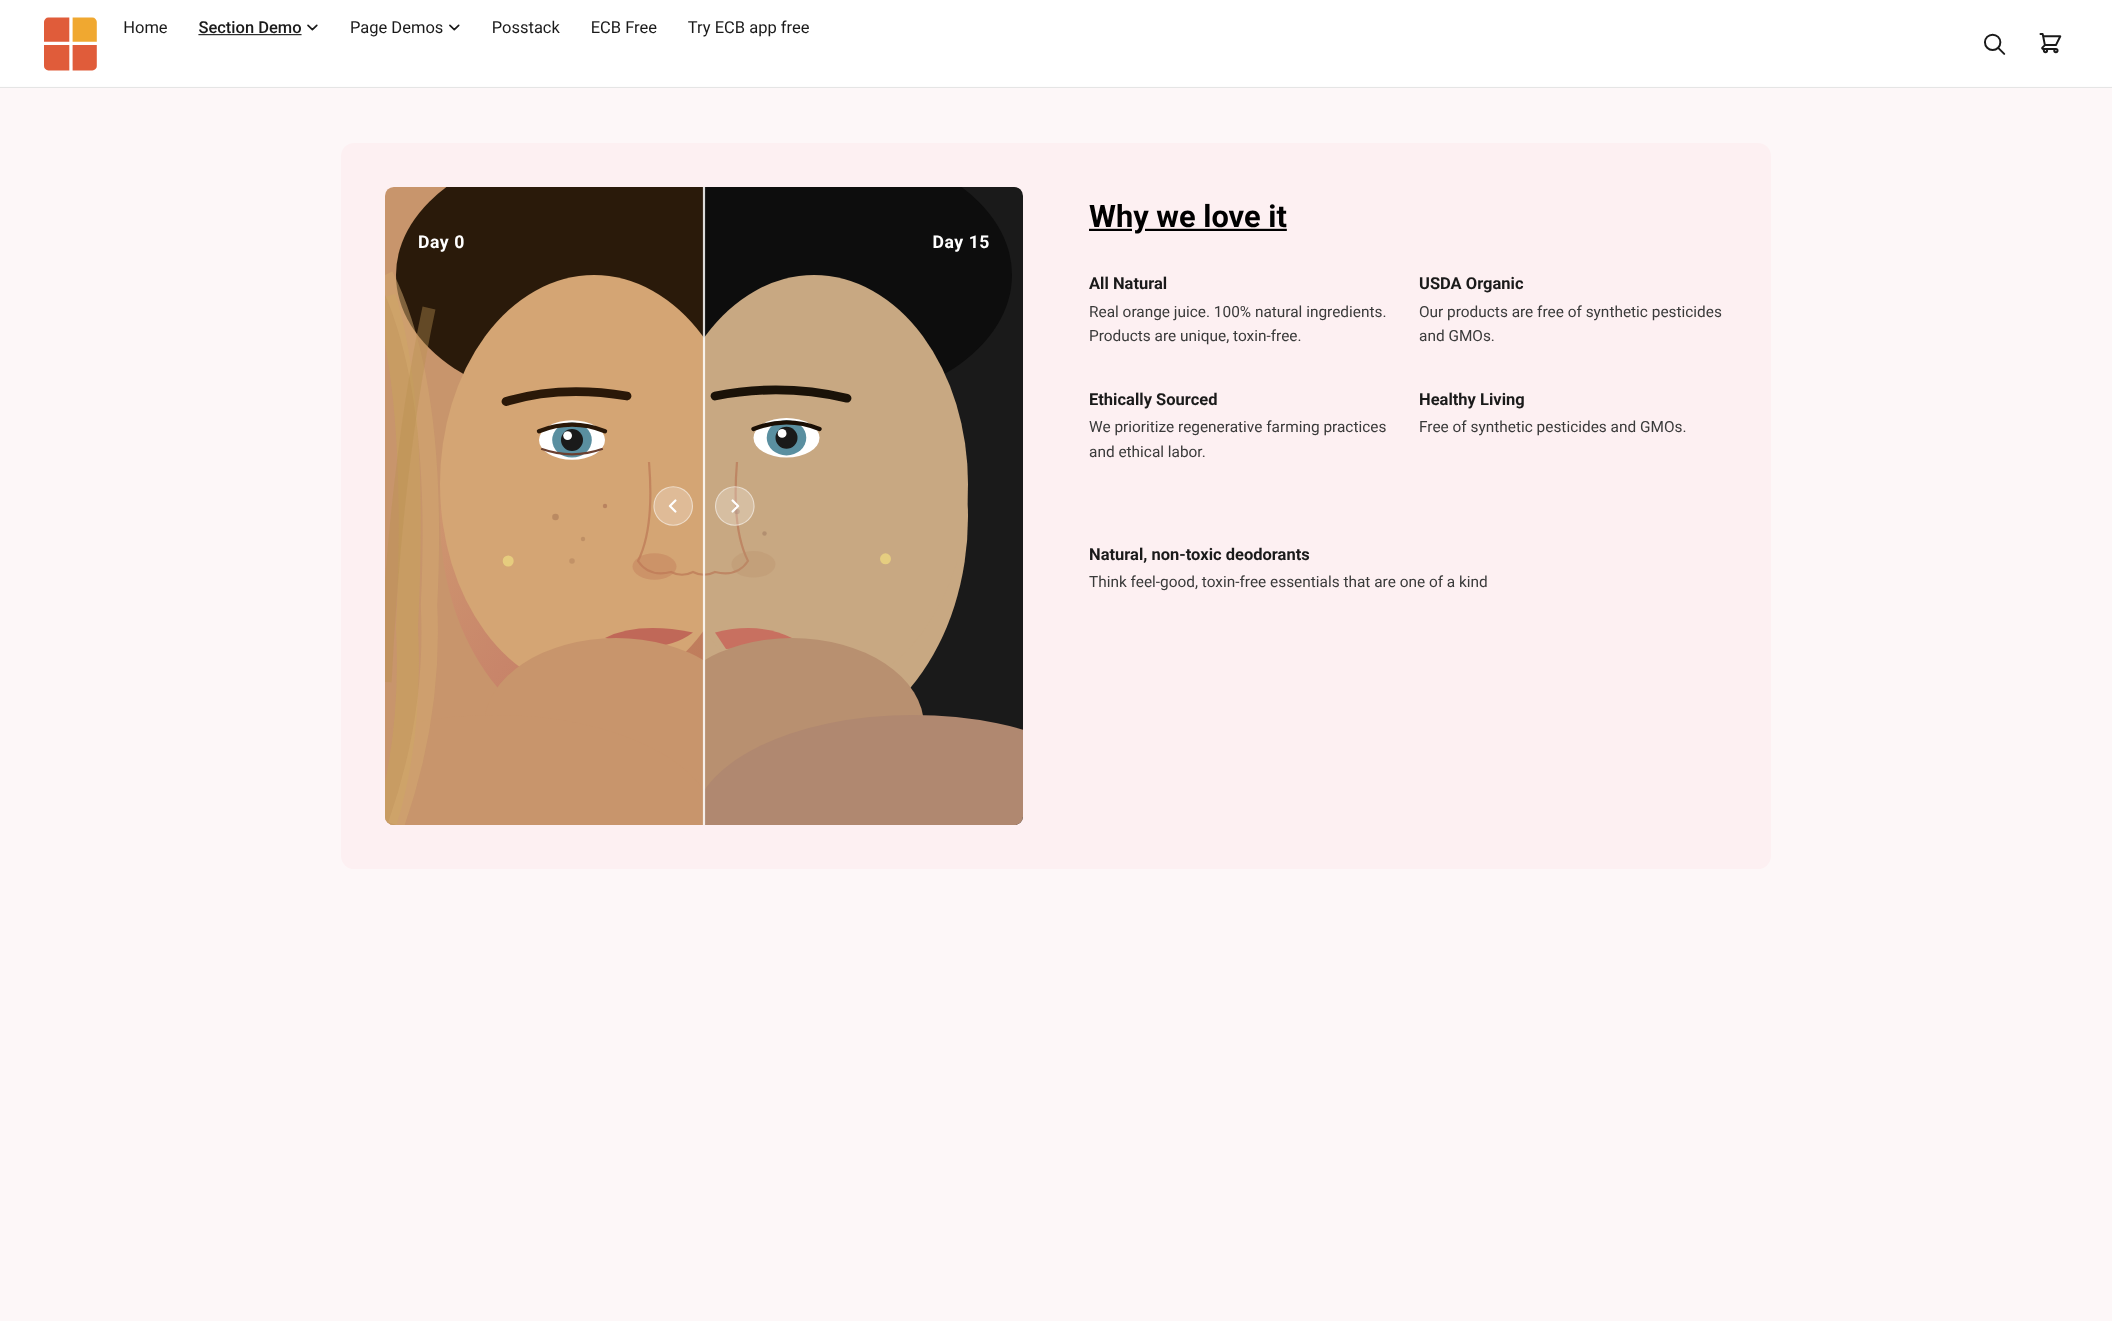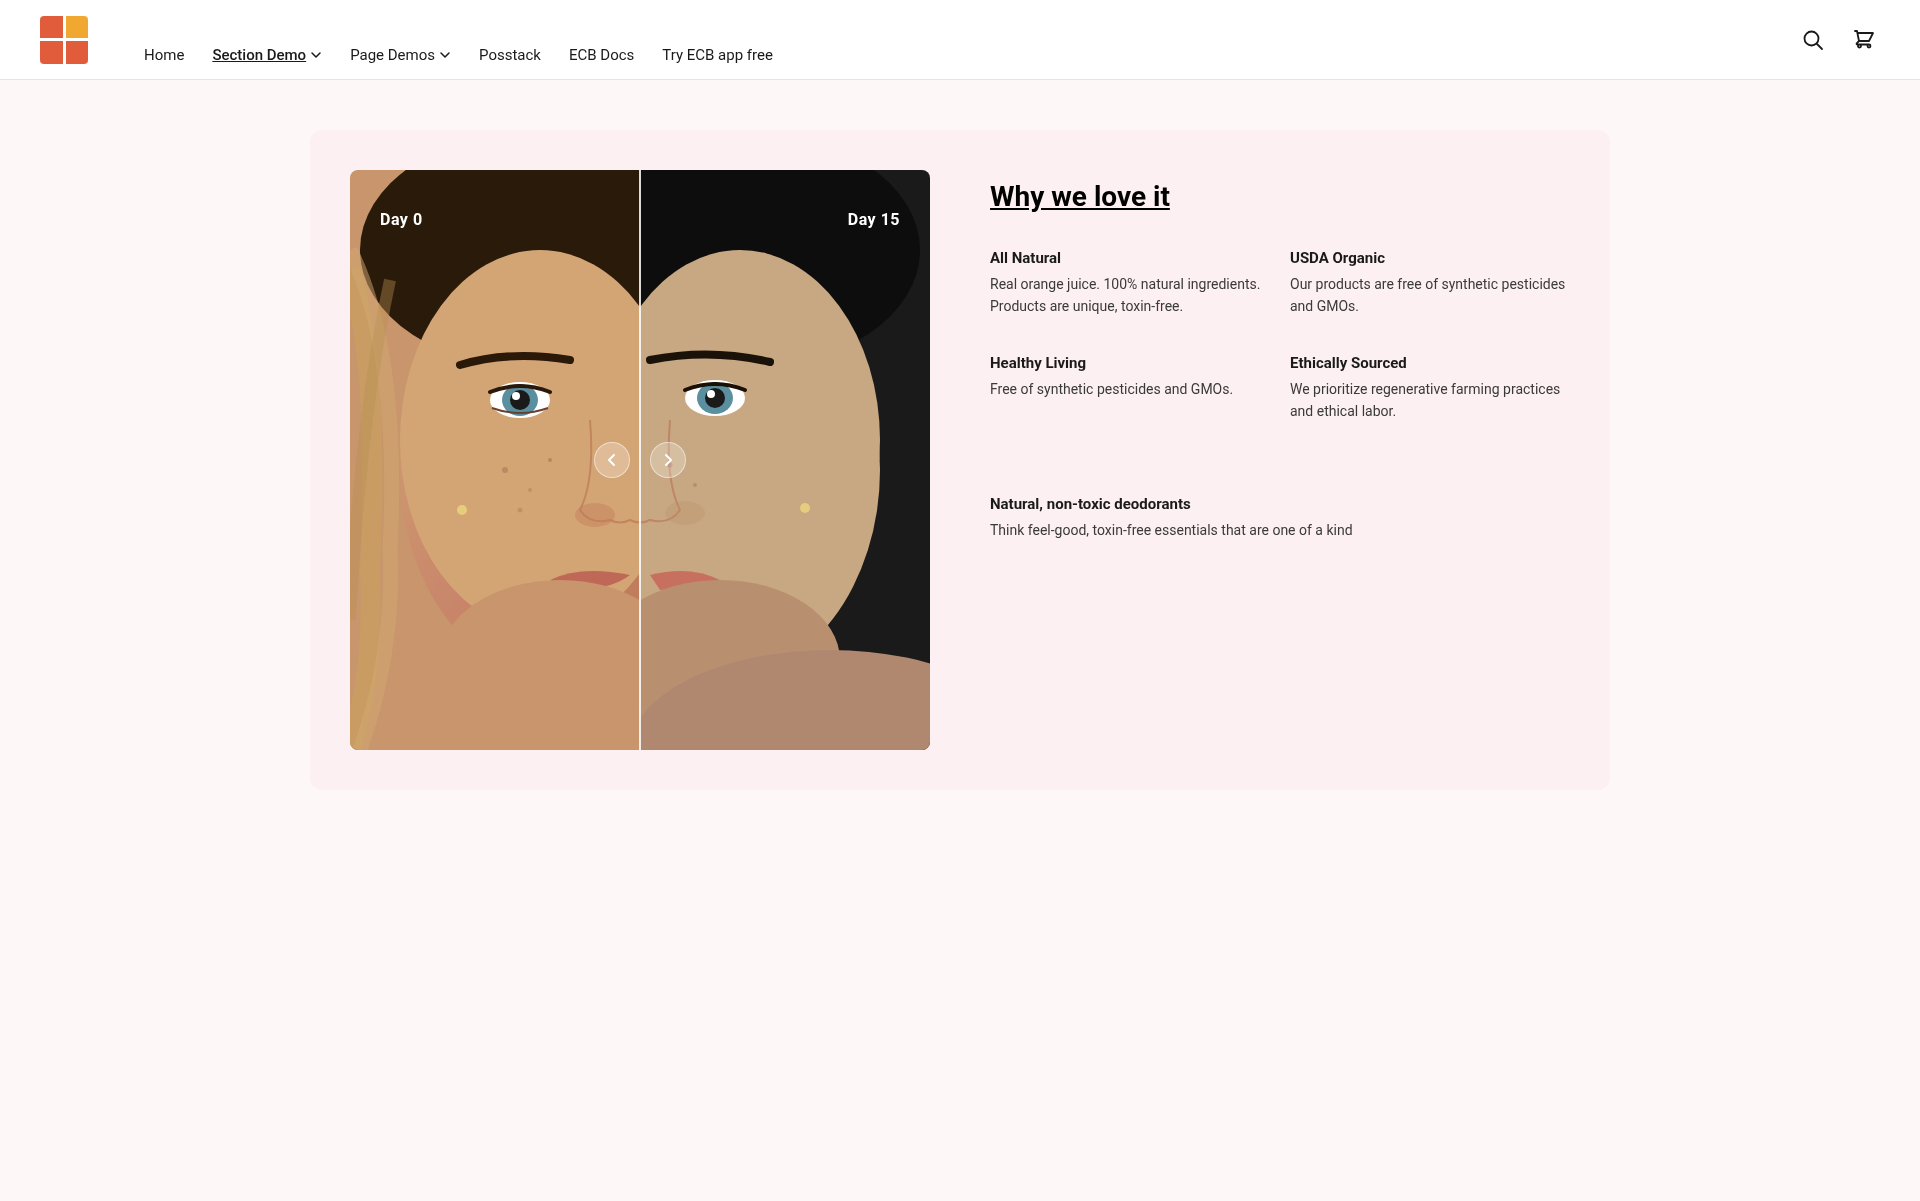--- a/index.html
+++ b/index.html
@@ -14,22 +14,22 @@
       display: flex;
       align-items: center;
       justify-content: space-between;
       padding: 0 40px;
       height: 80px;
       border-bottom: 1px solid #e5e5e5;
       background: #fff;
     }
     .nav-left {
       display: flex;
-      align-items: flex-end;
-      gap: 48px;
+      align-items: flex-start;
+      gap: 16px;
     }
     .logo-wrap {
       display: flex;
       align-items: center;
       margin-right: 8px;
     }
     .logo-grid {
       display: grid;
       grid-template-columns: 1fr 1fr;
       grid-template-rows: 1fr 1fr;
@@ -208,21 +208,21 @@
           <path d="M2 4L6 8L10 4" stroke="#1a1a1a" stroke-width="1.5" stroke-linecap="round" stroke-linejoin="round"></path>
         </svg>
       </a>
       <a class="nav-item">
         <span>Page Demos</span>
         <svg class="chevron-down" viewBox="0 0 12 12" fill="none" xmlns="http://www.w3.org/2000/svg">
           <path d="M2 4L6 8L10 4" stroke="#1a1a1a" stroke-width="1.5" stroke-linecap="round" stroke-linejoin="round"></path>
         </svg>
       </a>
       <a class="nav-item">Posstack</a>
-      <a class="nav-item">ECB Docs</a>
+      <a class="nav-item">ECB Free</a>
       <a class="nav-item">Try ECB app free</a>
     </nav>
   </div>
   <div class="nav-right">
     <button class="icon-btn">
       <svg width="22" height="22" viewBox="0 0 22 22" fill="none" xmlns="http://www.w3.org/2000/svg">
         <circle cx="9.5" cy="9.5" r="7" stroke="#1a1a1a" stroke-width="1.8"></circle>
         <line x1="15" y1="15" x2="20" y2="20" stroke="#1a1a1a" stroke-width="1.8" stroke-linecap="round"></line>
       </svg>
     </button>
@@ -374,27 +374,27 @@
           <div class="feature-title">All Natural</div>
           <div class="feature-desc">Real orange juice. 100% natural ingredients. Products are unique, toxin-free.</div>
         </div>
 
         <div class="feature-item">
           <div class="feature-title">USDA Organic</div>
           <div class="feature-desc">Our products are free of synthetic pesticides and GMOs.</div>
         </div>
 
         <div class="feature-item">
+          <div class="feature-title">Ethically Sourced</div>
+          <div class="feature-desc">We prioritize regenerative farming practices and ethical labor.</div>
+        </div>
+
+        <div class="feature-item">
           <div class="feature-title">Healthy Living</div>
           <div class="feature-desc">Free of synthetic pesticides and GMOs.</div>
-        </div>
-
-        <div class="feature-item">
-          <div class="feature-title">Ethically Sourced</div>
-          <div class="feature-desc">We prioritize regenerative farming practices and ethical labor.</div>
         </div>
 
         <div class="feature-item features-bottom">
           <div class="feature-title">Natural, non-toxic deodorants</div>
           <div class="feature-desc">Think feel-good, toxin-free essentials that are one of a kind</div>
         </div>
 
       </div>
     </div>
 

